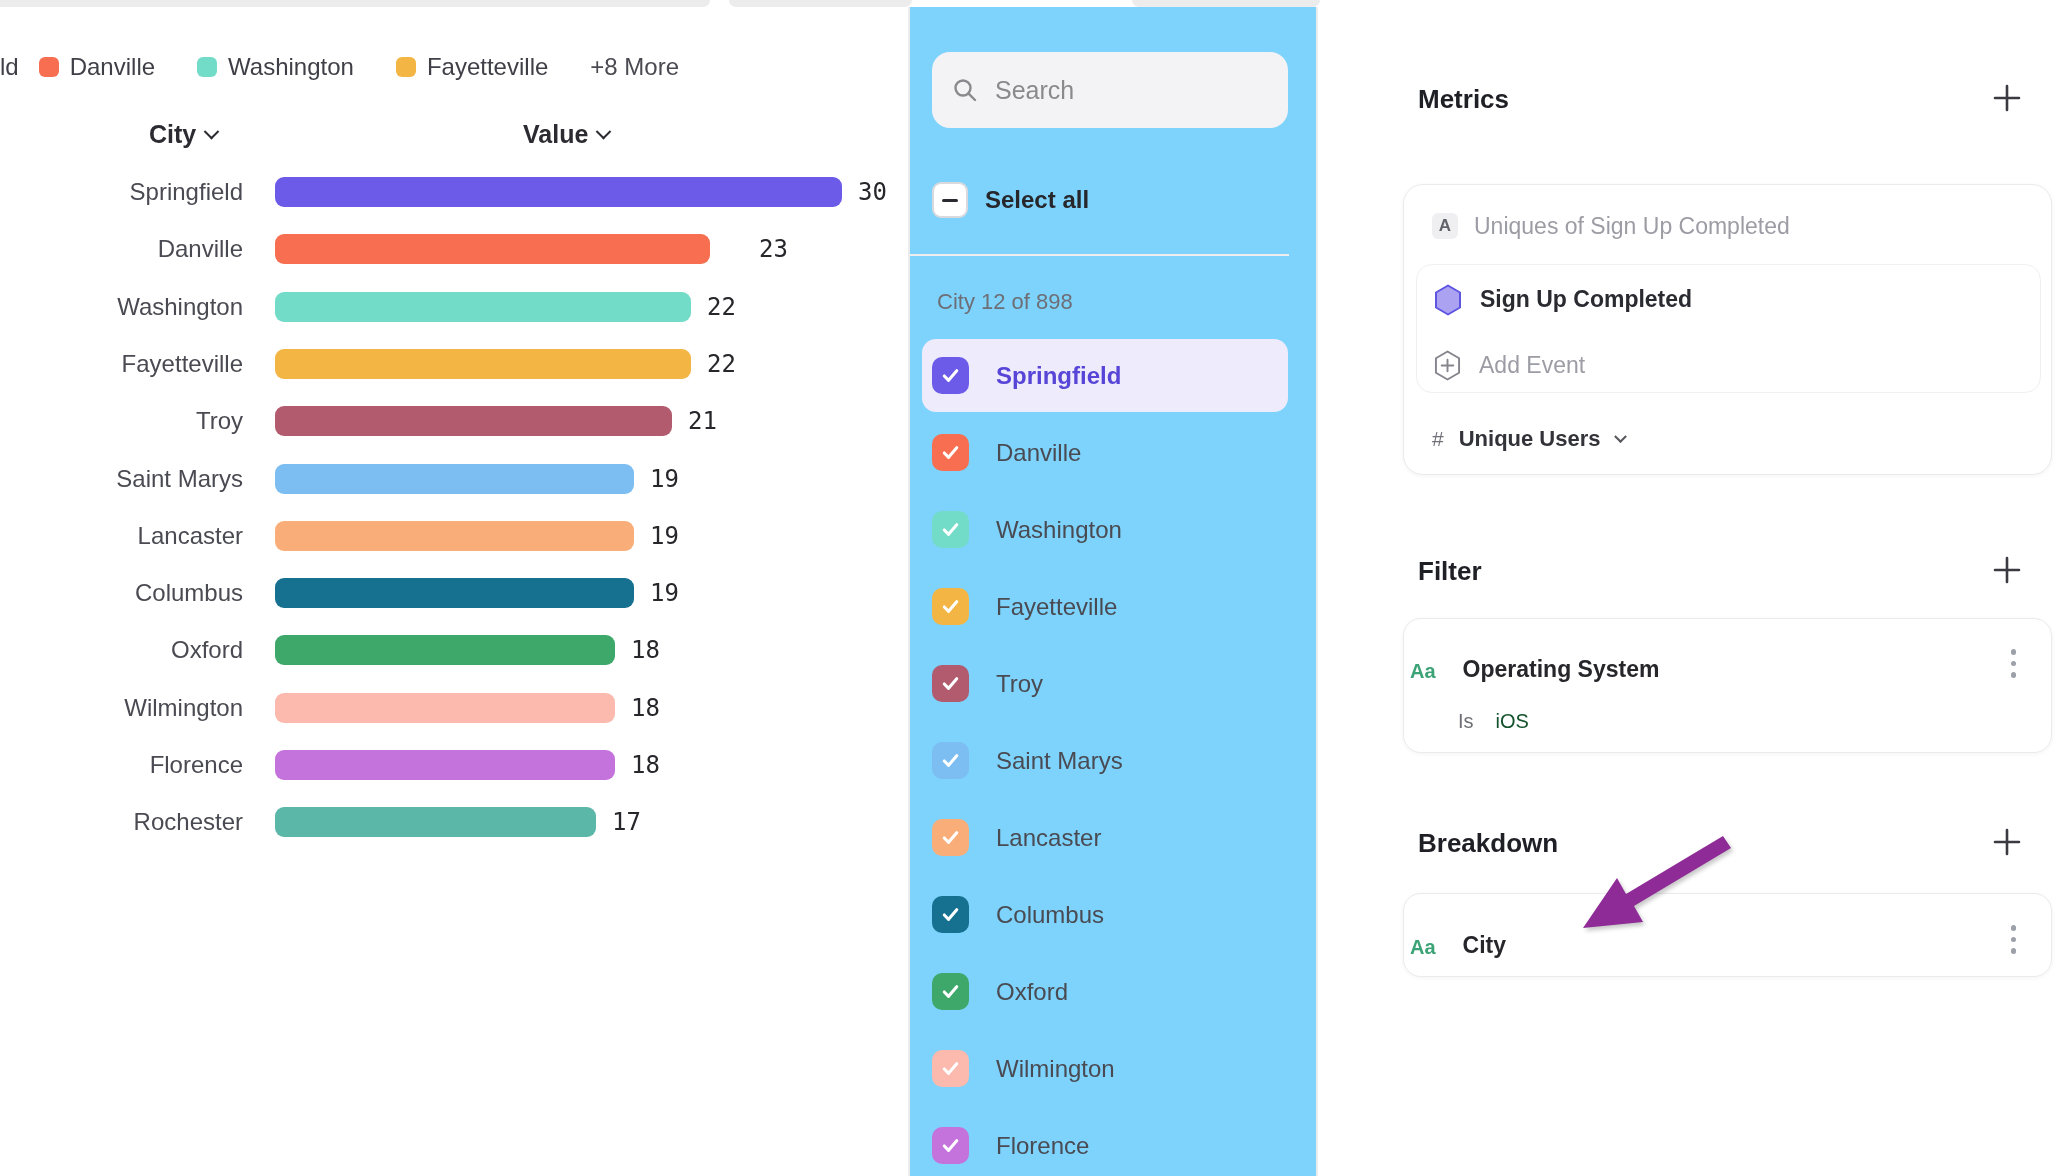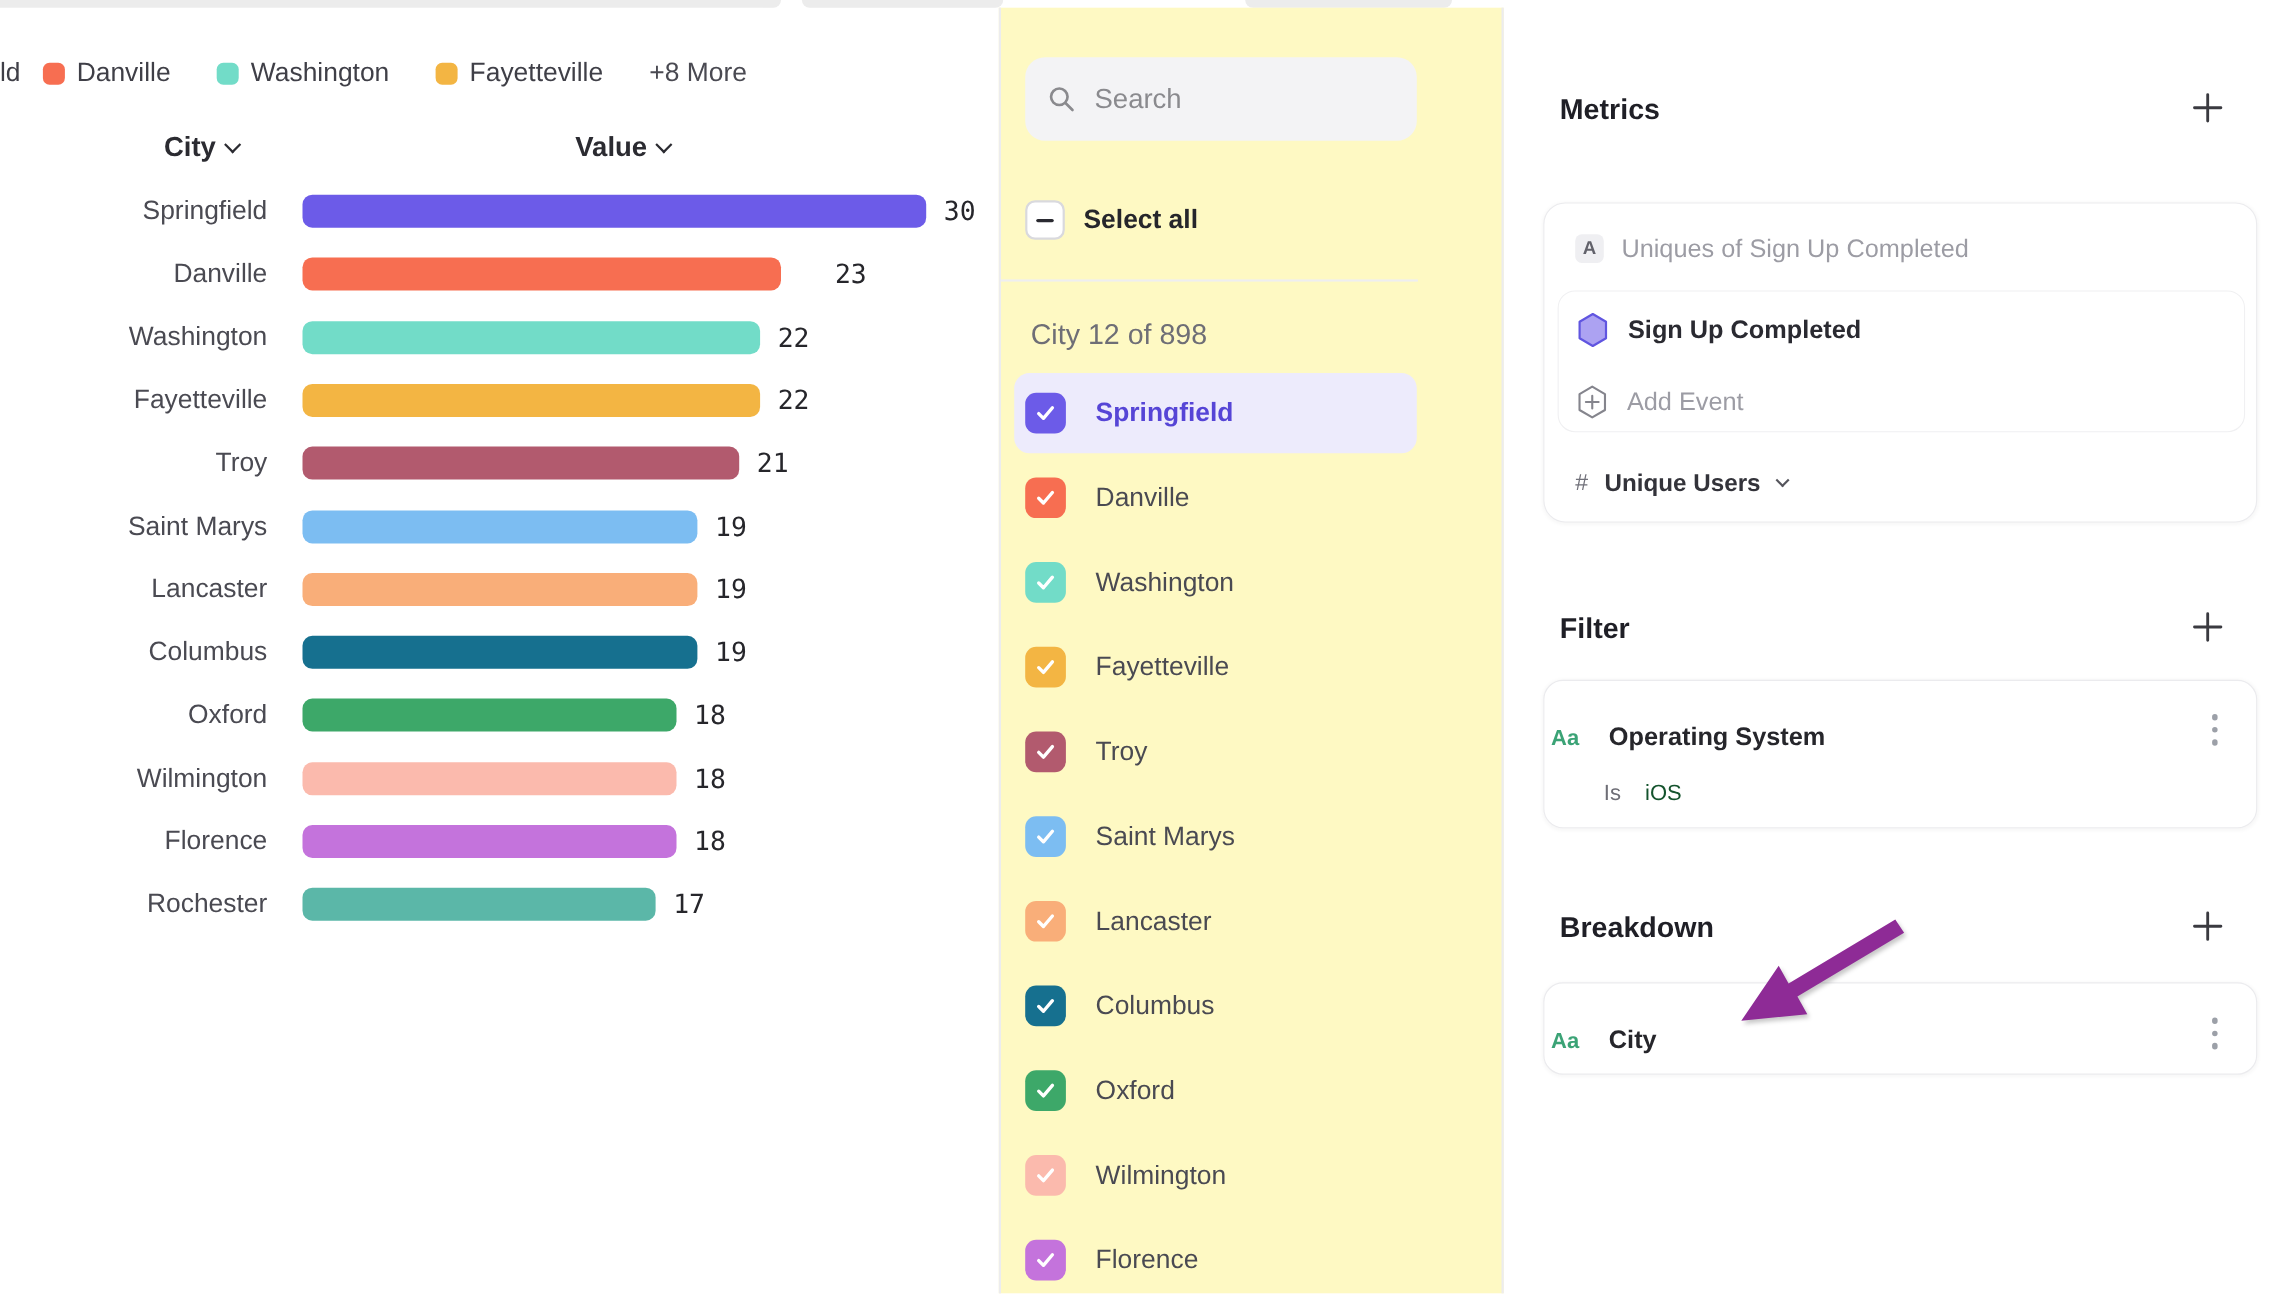--- a/index.html
+++ b/index.html
@@ -24,30 +24,30 @@
 
   
   .col-head { position:absolute; top:118px; height:32px; display:flex; align-items:center; gap:10px; font-size:25px; font-weight:700; color:#2b2b31; cursor:pointer; }
   .chev { width:11px; height:11px; border-right:2.5px solid currentColor; border-bottom:2.5px solid currentColor; transform:rotate(45deg) translate(-2px,-2px); }
   .crow { position:absolute; left:0; width:908px; height:58px; }
   .crow-label { position:absolute; left:0; top:0; width:243px; height:58px; line-height:58px; text-align:right; font-size:24px; color:#4a4a52; }
   .crow-bar { position:absolute; top:14px; height:30px; border-radius:9px; }
   .crow-val { position:absolute; top:0; height:58px; line-height:58px; font-family:"DejaVu Sans Mono", monospace; font-size:24px; color:#26262b; }
 
   
-  .mid { position:absolute; left:908px; top:7px; width:459px; height:1169px; border-left:2px solid #ececee; border-right:2px solid #ececee; background:#fef9c3; }
+  .mid { position:absolute; left:908px; top:7px; width:410px; height:1169px; border-left:2px solid #ececee; border-right:2px solid #ececee; background:#7dd3fc; }
   .searchbox { position:absolute; left:22px; top:45px; width:356px; height:76px; border-radius:18px; background:#f3f3f5; display:flex; align-items:center; padding-left:20px; gap:16px; }
   .searchbox input { border:none; outline:none; background:transparent; font-family:"Liberation Sans",sans-serif; font-size:25px; color:#4a4a52; width:250px; }
   .searchbox input::placeholder { color:#8a8a8e; }
   .selrow { position:absolute; left:22px; top:175px; display:flex; align-items:center; gap:17px; cursor:pointer; }
   .selbox { width:36px; height:36px; border-radius:9px; background:#fff; border:2px solid #d9d9de; display:flex; align-items:center; justify-content:center; }
   .selbox .minus { width:16px; height:3px; border-radius:2px; background:#2a2a31; }
   .sel-label { font-size:24px; font-weight:700; color:#26262b; }
   .mid-divider { position:absolute; left:0; top:247px; width:379px; height:2px; background:#eeeef0; }
-  .count-label { position:absolute; left:27px; top:282px; font-size:26px; color:#6e6e76; }
+  .count-label { position:absolute; left:27px; top:282px; font-size:22px; color:#6e6e76; }
   .city-item { position:absolute; left:12px; width:366px; height:73px; border-radius:14px; display:flex; align-items:center; padding-left:10px; cursor:pointer; }
   .city-check { width:37px; height:37px; border-radius:10px; display:flex; align-items:center; justify-content:center; flex:none; }
   .city-name { margin-left:27px; font-size:24px; font-weight:500; color:#4a4a52; }
   .city-item.hl { background:#edebfc; }
   .city-item.hl .city-name { color:#5645d6; font-weight:700; }
 
   
   .right { position:absolute; left:1369px; top:0; width:695px; height:1176px; background:#fff; }
   .sec-title { position:absolute; left:49px; font-size:26px; font-weight:700; color:#1f1f26; line-height:30px; }
   .plus-btn { position:absolute; right:42px; width:30px; height:30px; cursor:pointer; }

